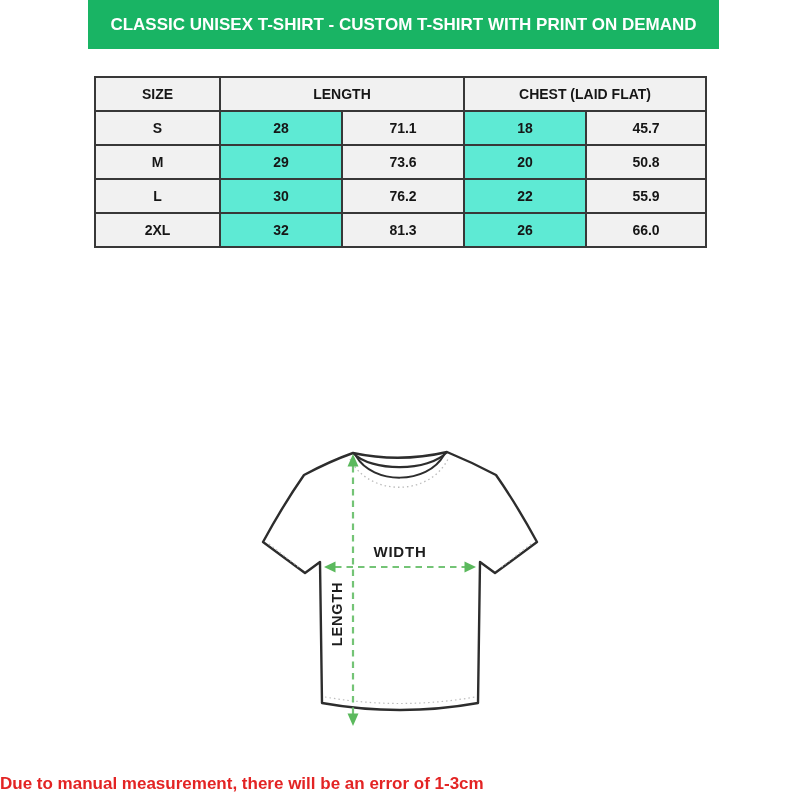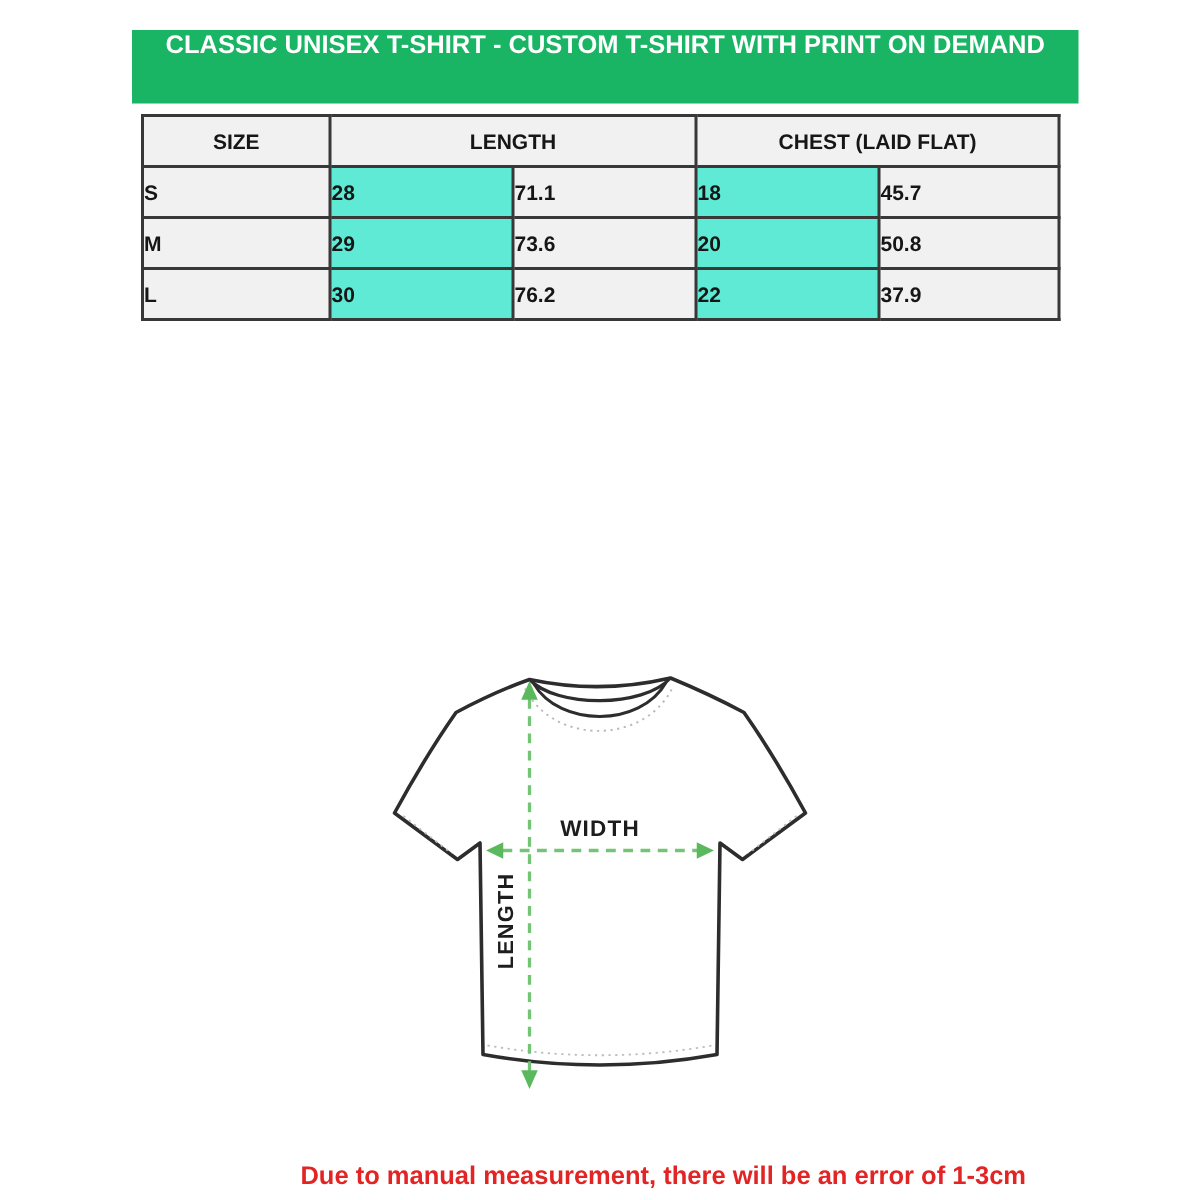--- a/index.html
+++ b/index.html
@@ -1,40 +1,40 @@
 <!DOCTYPE html>
 <html><head>
 <meta charset="utf-8">
 <style>
   html,body{margin:0;padding:0;}
   body{
     width:800px;height:800px;background:#ffffff;position:relative;
     font-family:"Liberation Sans", sans-serif;overflow:hidden;
   }
   .banner{
-    position:absolute;left:88px;top:20px;width:631px;height:49px;
-    display:flex;align-items:flex-start;justify-content:center;background:#19b464;
+    position:absolute;left:88px;top:0;width:631px;height:49px;
+    display:flex;align-items:center;justify-content:center;background:#19b464;
   }
   .banner span{
     color:#ffffff;font-weight:700;font-size:17px;letter-spacing:0px;white-space:nowrap;
   }
   table.size-table{
     position:absolute;left:94px;top:76px;width:611px;
     border-collapse:collapse;table-layout:fixed;
-    font-weight:700;font-size:14px;color:#161616;
+    font-weight:700;font-size:14px;color:#161616;text-align:center;
   }
   table.size-table th, table.size-table td{
     border:2px solid #383838;height:32px;padding:0;font-weight:700;
   }
   table.size-table th{background:#f1f1f1;}
   table.size-table td{background:#5eead4;}
   table.size-table td.shade{background:#f1f1f1;}
   .tshirt-wrap{position:absolute;left:240px;top:435px;width:320px;height:315px;}
   .footnote{
-    position:absolute;left:0;top:758px;width:684px;text-align:right;
+    position:absolute;left:0;top:758px;width:684px;text-align:left;
     font-weight:700;font-size:17px;color:#e32424;margin-top:16px;
   }
 </style>
 </head>
 <body>
 
 <div class="banner" style="background: rgb(25, 180, 100);">
   <span style="color: rgb(255, 255, 255);">CLASSIC UNISEX T-SHIRT - CUSTOM T-SHIRT WITH PRINT ON DEMAND</span>
 </div>
 
@@ -66,21 +66,28 @@
         <td>29</td>
         <td class="shade">73.6</td>
         <td>20</td>
         <td class="shade">50.8</td>
       </tr>
       <tr>
         <td class="shade">L</td>
         <td>30</td>
         <td class="shade">76.2</td>
         <td>22</td>
-        <td class="shade">37.9</td>
+        <td class="shade">55.9</td>
+      </tr>
+      <tr>
+        <td class="shade">2XL</td>
+        <td>32</td>
+        <td class="shade">81.3</td>
+        <td>26</td>
+        <td class="shade">66.0</td>
       </tr>
     </tbody>
 </table>
 
 <div class="tshirt-wrap">
   <svg viewBox="0 0 320 315" width="320" height="315" xmlns="http://www.w3.org/2000/svg">
 
     <path d="M 113 18 C 96 24 79 32 64 40 C 50 60 35 85 23 107 L 65 138 L 80 127 L 82 268 Q 160 282 238 268 L 240 127 L 255 138 L 297 107 C 285 85 270 60 256 40 C 241 32 224 24 207 17 Q 160 28 113 18 Z" fill="#ffffff" stroke="#2d2d2d" stroke-width="2.4" stroke-linejoin="round"></path>
 
     <path d="M 113 18 C 131 37 189 37 207 17" fill="none" stroke="#2d2d2d" stroke-width="2.2"></path>

